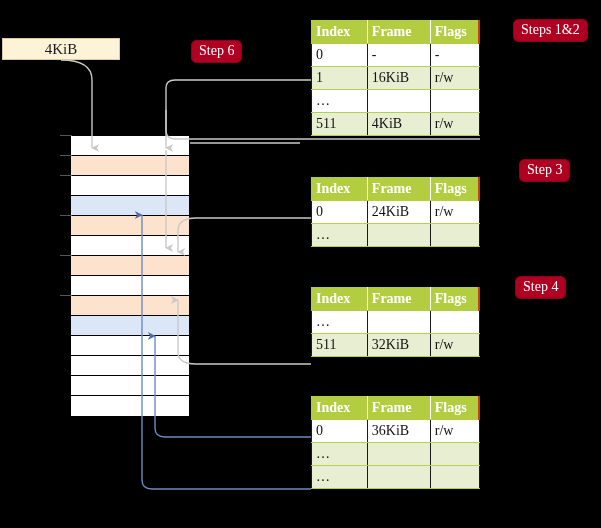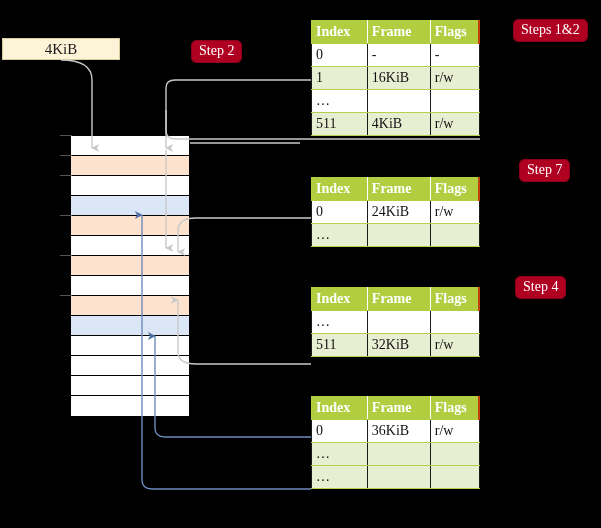--- a/index.html
+++ b/index.html
@@ -115,23 +115,23 @@
 </style>
 </head>
 <body>
 
 <div id="root">
 
   <div class="vaddr-box">
     <span>4KiB</span>
   </div>
 
-  <div class="step-badge" id="badge-step0" style="left:191px; top:40px;">Step 2</div>
+  <div class="step-badge" id="badge-step0" style="left:191px; top:40px;">Step 6</div>
   <div class="step-badge" id="badge-steps12">Steps 1&amp;2</div>
-  <div class="step-badge" id="badge-step3">Step 7</div>
+  <div class="step-badge" id="badge-step3">Step 3</div>
   <div class="step-badge" id="badge-step4">Step 4</div>
 
   <div class="memcol" id="memcol">
       <div class="memrow"></div>
       <div class="memrow orange"></div>
       <div class="memrow"></div>
       <div class="memrow blue"></div>
       <div class="memrow orange"></div>
       <div class="memrow"></div>
       <div class="memrow orange"></div>

